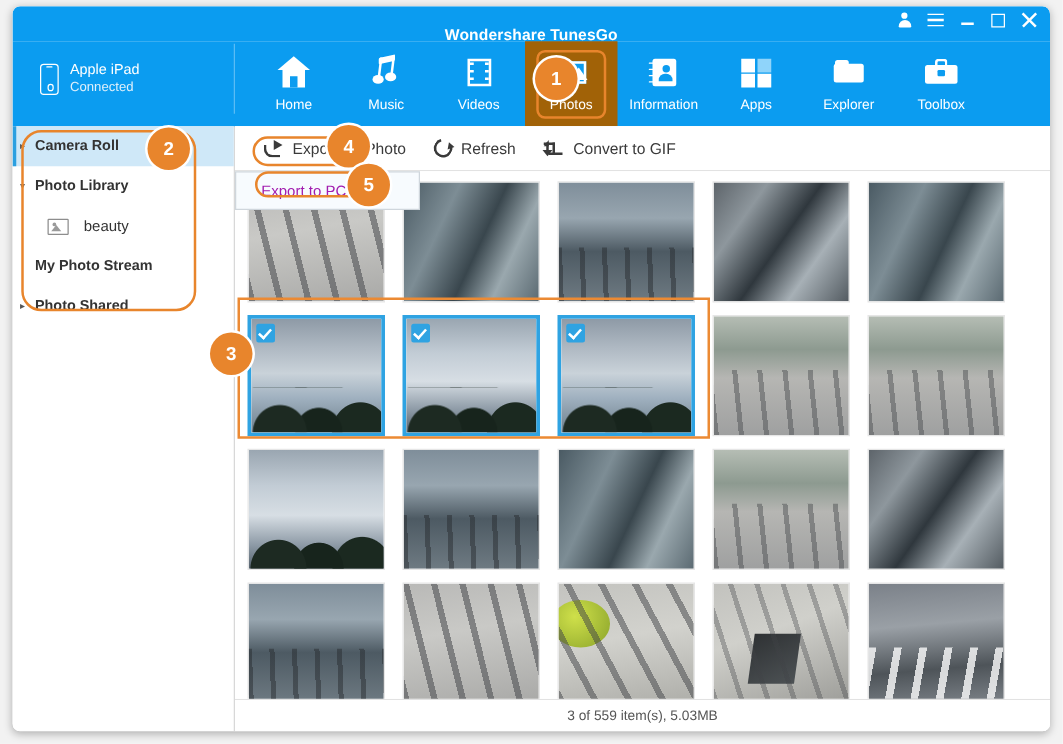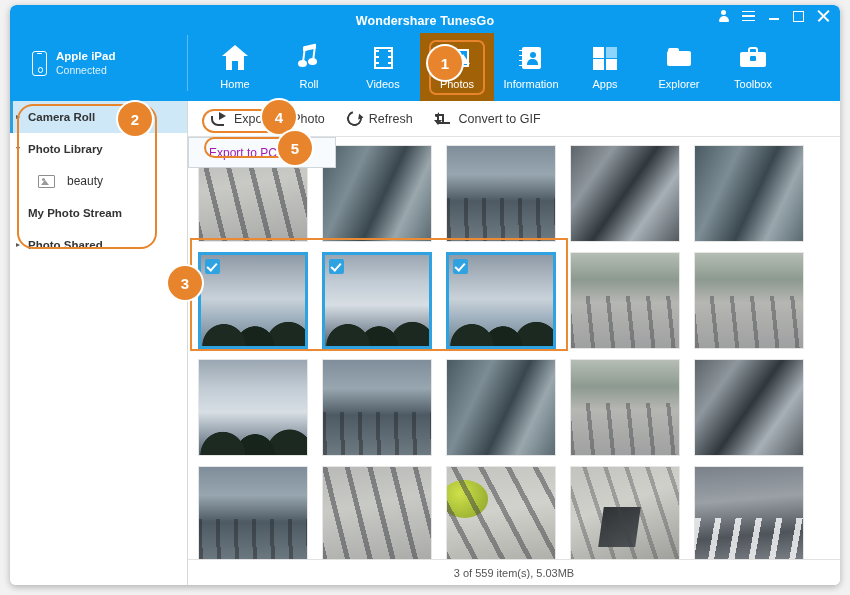--- a/index.html
+++ b/index.html
@@ -21,21 +21,21 @@
 
   
   .titlebar {
     position: relative;
     height: 28px;
     background: #0b9cf0;
     border-top-left-radius: 6px;
     border-top-right-radius: 6px;
   }
   .title-text {
-    position: absolute; left: 0; right: 0; top: 9px;
+    position: absolute; left: 0; right: 0; top: 16px;
     text-align: center;
     color: #ffffff;
     font-size: 12.5px;
     font-weight: bold;
     letter-spacing: .1px;
   }
   .win-ctrls {
     position: absolute; right: 10px; top: 4px;
     display: flex; align-items: center; gap: 13px;
   }
@@ -90,21 +90,21 @@
   }
   .phone-icon::before {
     content:""; position:absolute; left:3.5px; top:1.6px; width:5px; height:1.4px;
     background:#fff; border-radius:1px;
   }
   .phone-icon::after {
     content:""; position:absolute; left:4.6px; bottom:1.6px; width:3.6px; height:3.6px;
     border:1.2px solid #fff; border-radius:50%;
   }
   .device-txt { display:flex; flex-direction:column; gap:2px; }
-  .device-name { color:#fff; font-size:11.5px; font-weight:bold; }
+  .device-name { color:#fff; font-size:11.5px; font-weight:normal; }
   .device-state { color:#dff0fb; font-size:10.5px; }
 
   .tabs { flex: 1; display: flex; align-items: flex-start; padding-left: 10px; }
   .tab {
     width: 74px; height: 68px;
     display: flex; flex-direction: column; align-items: center; justify-content: center;
     gap: 7px; cursor: pointer; position: relative;
   }
   .tab .lbl { color: #ffffff; font-size: 11px; }
   .tab.active { background: #a16207; }
@@ -350,21 +350,21 @@
       </div>
 
       <div class="tab">
         <span class="gi ic-music">
           <span class="flag"></span>
             <span class="bar"></span>
             <span class="bar2"></span>
           <span class="n1"></span>
             <span class="n2"></span>
         </span>
-        <span class="lbl">Roll</span>
+        <span class="lbl">Music</span>
       </div>
 
       <div class="tab">
         <span class="gi ic-video">
           <span class="frame"></span>
           <span class="perf" style="left:7px;top:5px"></span>
           <span class="perf" style="left:7px;top:11px"></span>
           <span class="perf" style="left:7px;top:17px"></span>
           <span class="perf" style="left:19px;top:5px"></span>
           <span class="perf" style="left:19px;top:11px"></span>

